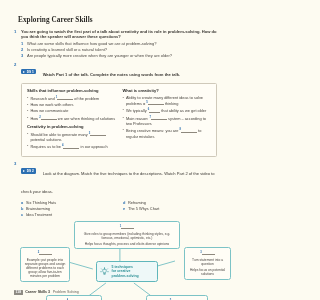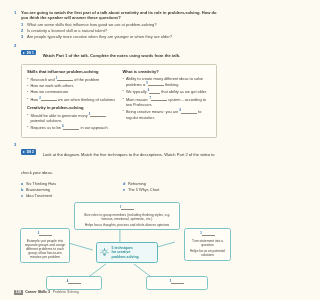--- a/index.html
+++ b/index.html
@@ -115,20 +115,21 @@
   }
   .pg{background:#8d8a83;color:#fff;font-size:3.4px;font-weight:bold;padding:.6px 1.6px;border-radius:.6px;}
   .fttl{font-size:3.6px;font-weight:bold;color:#3b3833;}
   .fsub{font-size:3.6px;color:#6a665f;}
 </style>
 </head>
 <body>
 
 <div class="page">
 
+  <div class="page-title">Exploring Career Skills</div>
 
   <div class="ex">
     <div class="ex-num">1</div>
     <div class="ex-body">
       <div class="lead">You are going to watch the first part of a talk about creativity and its role in problem-solving. How do you think the speaker will answer these questions?</div>
       <ul class="qlist">
         <li>
           <span class="qn">1</span>
           <span>What are some skills that influence how good we are at problem-solving?</span>
         </li>

